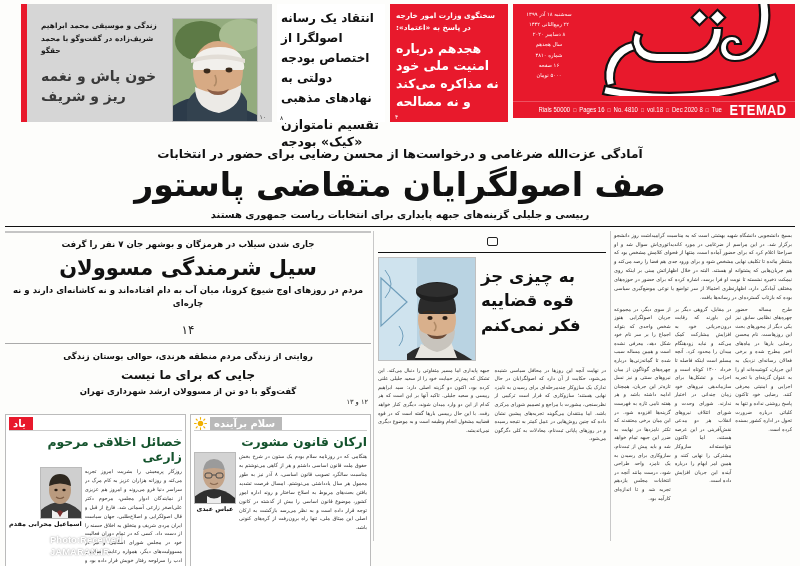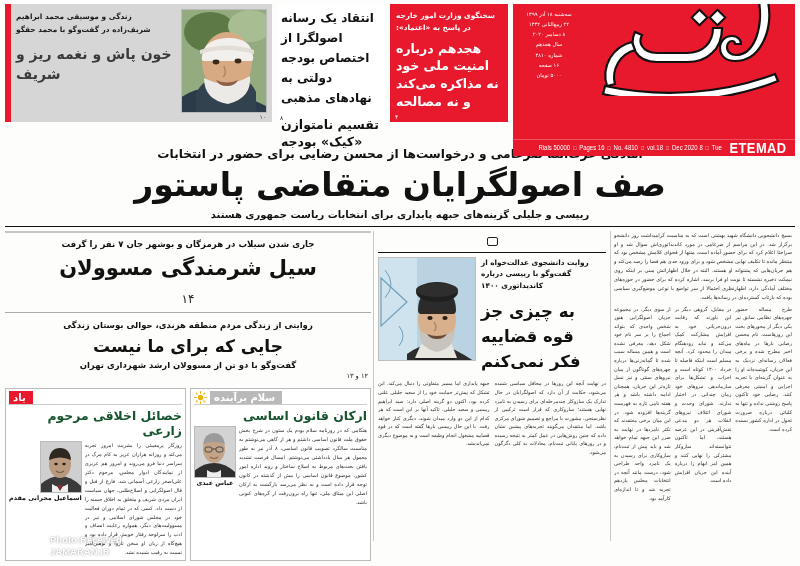--- a/index.html
+++ b/index.html
@@ -16,21 +16,21 @@
     background: #fdfdfb;
     padding: 4px 5px;
   }
 
   
   .topstrip { display: flex; flex-direction: row-reverse; height: 118px; gap: 5px; }
 
   
   .masthead {
     position: relative;
-    width: 282px; height: 152px;
+    width: 282px; height: 114px;
     background: #e8192c;
     overflow: hidden;
     order: 3;
   }
   .mast-logo {
     position: absolute;
     right: 8px; top: -6px;
     width: 215px; height: 98px;
   }
   .mast-dates {
@@ -116,22 +116,23 @@
     font-size: 6px; color: #333;
   }
 
   
   .teaser-gray {
     flex: 1; height: 118px;
     background: #d6d6d6;
     position: relative;
     order: 0;
     display: flex; flex-direction: row;
-    padding: 5px;
-    direction: rtl;
+    padding: 14px;
+    direction: rtl;
+    margin-left: 16px;
   }
   .teaser-gray .redbar {
     position: absolute; left: 0; top: 0;
     width: 6px; height: 100%;
     background: #e8192c;
   }
   .tg-text { flex: 1; padding: 2px 3px 0 6px; direction: rtl; }
   .tg-text .kick {
     font-size: 7.4px; line-height: 1.7; text-align: left;
     color: #1a1a1a; font-weight: 600;
@@ -187,21 +188,21 @@
   }
   .story { padding: 5px 3px 4px 3px; direction: rtl; text-align: center; }
   .story .kick { font-size: 8.6px; color: #111; font-weight: 600; line-height: 1.5; }
   .story .hl { font-size: 21px; font-weight: bold; color: #111; margin: 5px 0 4px 0; }
   .story .sub { font-size: 8.6px; color: #111; line-height: 1.62; font-weight: 600; }
   .story .pg { font-size: 12px; color: #222; text-align: center; margin-top: 12px; }
   .hrule { border-bottom: 1px solid #aaa; margin: 2px 0; }
 
   .story2 { padding: 4px 3px; direction: rtl; text-align: center; }
   .story2 .kick { font-size: 8.5px; color: #111; font-weight: 600; line-height: 1.5; }
-  .story2 .hl { font-size: 17px; font-weight: bold; color: #111; margin: 5px 0 4px 0; }
+  .story2 .hl { font-size: 12px; font-weight: bold; color: #111; margin: 5px 0 4px 0; }
   .story2 .sub { font-size: 8.5px; color: #111; font-weight: 600; }
   .story2 .pg { font-size: 6.6px; color: #222; text-align: right; margin-top: 2px; }
 
   
   .opinions { display: flex; flex-direction: row-reverse; gap: 4px; margin-top: 4px; flex: 1; }
   .opcard { flex: 1; border: 1px solid #bbb; position: relative; padding: 3px; direction: rtl; background: #fff; }
   .op-head {
     display: flex; flex-direction: row-reverse;
     align-items: center; gap: 3px;
     border-bottom: 1px solid #ccc; padding-bottom: 2px; margin-bottom: 3px;
@@ -428,20 +429,21 @@
           <rect x="148" y="64" width="6" height="17" rx="3" fill="#e8e8e8"></rect>
           <rect x="330" y="60" width="6" height="18" rx="3" fill="#3b3b3b"></rect>
           <ellipse cx="200" cy="90" rx="8" ry="3" fill="#cbb28e" opacity=".6"></ellipse>
           <ellipse cx="274" cy="90" rx="8" ry="3" fill="#cbb28e" opacity=".6"></ellipse>
         </svg>
       </div>
 
       <div class="story">
         <div class="kick">جاری شدن سیلاب در هرمزگان و بوشهر جان ۷ نفر را گرفت</div>
         <div class="hl">سیل شرمندگی مسوولان</div>
+        <div class="sub">مردم در روزهای اوج شیوع کرونا، میان آب به دام افتاده‌اند و نه کاشانه‌ای دارند و نه چاره‌ای</div>
         <div class="pg">۱۴</div>
       </div>
 
       <div class="hrule"></div>
 
       <div class="story2">
         <div class="kick">روایتی از زندگی مردم منطقه هرندی، حوالی بوستان زندگی</div>
         <div class="hl">جایی که برای ما نیست</div>
         <div class="sub">گفت‌وگو با دو تن از مسوولان ارشد شهرداری تهران</div>
         <div class="pg">۱۲ و ۱۳</div>
@@ -485,21 +487,21 @@
                 <line x1="1" y1="12" x2="4" y2="12"></line>
                 <line x1="20" y1="12" x2="23" y2="12"></line>
                 <line x1="4" y1="4" x2="6" y2="6"></line>
                 <line x1="18" y1="18" x2="20" y2="20"></line>
                 <line x1="4" y1="20" x2="6" y2="18"></line>
                 <line x1="18" y1="6" x2="20" y2="4"></line>
               </g>
             </svg>
             <span class="op-tab">سلام برآینده</span>
           </div>
-          <div class="op-title">ارکان قانون اساسی</div>
+          <div class="op-title">ارکان قانون مشورت</div>
           <div class="op-body">
             <div>
               <div class="op-portrait">
                 <svg viewBox="0 0 42 52" width="42" height="52">
                   <rect width="42" height="52" fill="#d3d3d3"></rect>
                   <path d="M0 45 q10 -9 21 -9 q11 0 21 9 l0 7 l-42 0 z" fill="#2f2f2f"></path>
                   <path d="M14 43 q7 5 14 0 l0 9 l-14 0 z" fill="#ededed"></path>
                   <ellipse cx="21" cy="22" rx="11" ry="14" fill="#c4a489"></ellipse>
                   <path d="M10 17 q2 -11 11 -11 q9 0 11 11 q-11 -4 -22 0 z" fill="#9b9b9b"></path>
                   <rect x="12" y="20" width="7" height="5" rx="2" fill="none" stroke="#4a4a4a" stroke-width="1"></rect>
@@ -540,21 +542,20 @@
             <ellipse cx="53" cy="60" rx="2.6" ry="1.9" fill="#2a1d14"></ellipse>
             <ellipse cx="68" cy="60" rx="2.6" ry="1.9" fill="#2a1d14"></ellipse>
             <path d="M46 55 q6 -3 12 0" stroke="#3a2a1c" stroke-width="1.4" fill="none"></path>
             <path d="M63 55 q6 -3 12 0" stroke="#3a2a1c" stroke-width="1.4" fill="none"></path>
             <path d="M57 64 q4 6 0 9" stroke="#b08a66" stroke-width="1.5" fill="none"></path>
             <path d="M42 72 q18 12 36 0 q0 18 -18 22 q-18 -4 -18 -22 z" fill="#c8c4bd"></path>
             <path d="M50 76 q10 4 20 0 q-3 5 -10 5 q-7 0 -10 -5 z" fill="#6b4a36"></path>
           </svg>
         </div>
         <div class="q-text">
-          <div class="kick">روایت دانشجوی عدالت‌خواه از گفت‌وگو با رییسی درباره کاندیداتوری ۱۴۰۰</div>
           <div class="hl">به چیزی جز قوه قضاییه فکر نمی‌کنم</div>
         </div>
       </div>
 
       <div class="mid-cols">
         <div class="txtcol">جبهه پایداری اما مسیر متفاوتی را دنبال می‌کند. این تشکل که پیش‌تر حمایت خود را از سعید جلیلی علنی کرده بود، اکنون دو گزینه اصلی دارد: سید ابراهیم رییسی و سعید جلیلی. تاکید آنها بر این است که هر کدام از این دو وارد میدان شوند، دیگری کنار خواهد رفت. با این حال رییسی بارها گفته است که در قوه قضاییه مشغول انجام وظیفه است و به موضوع دیگری نمی‌اندیشد.</div>
         <div class="txtcol">در نهایت آنچه این روزها در محافل سیاسی شنیده می‌شود، حکایت از آن دارد که اصولگرایان در حال تدارک یک سازوکار چندمرحله‌ای برای رسیدن به نامزد نهایی هستند؛ سازوکاری که قرار است ترکیبی از نظرسنجی، مشورت با مراجع و تصمیم شورای مرکزی باشد. اما منتقدان می‌گویند تجربه‌های پیشین نشان داده که چنین روش‌هایی در عمل کمتر به نتیجه رسیده و در روزهای پایانی ثبت‌نام، معادلات به کلی دگرگون می‌شود.</div>
       </div>
     </div>
 

